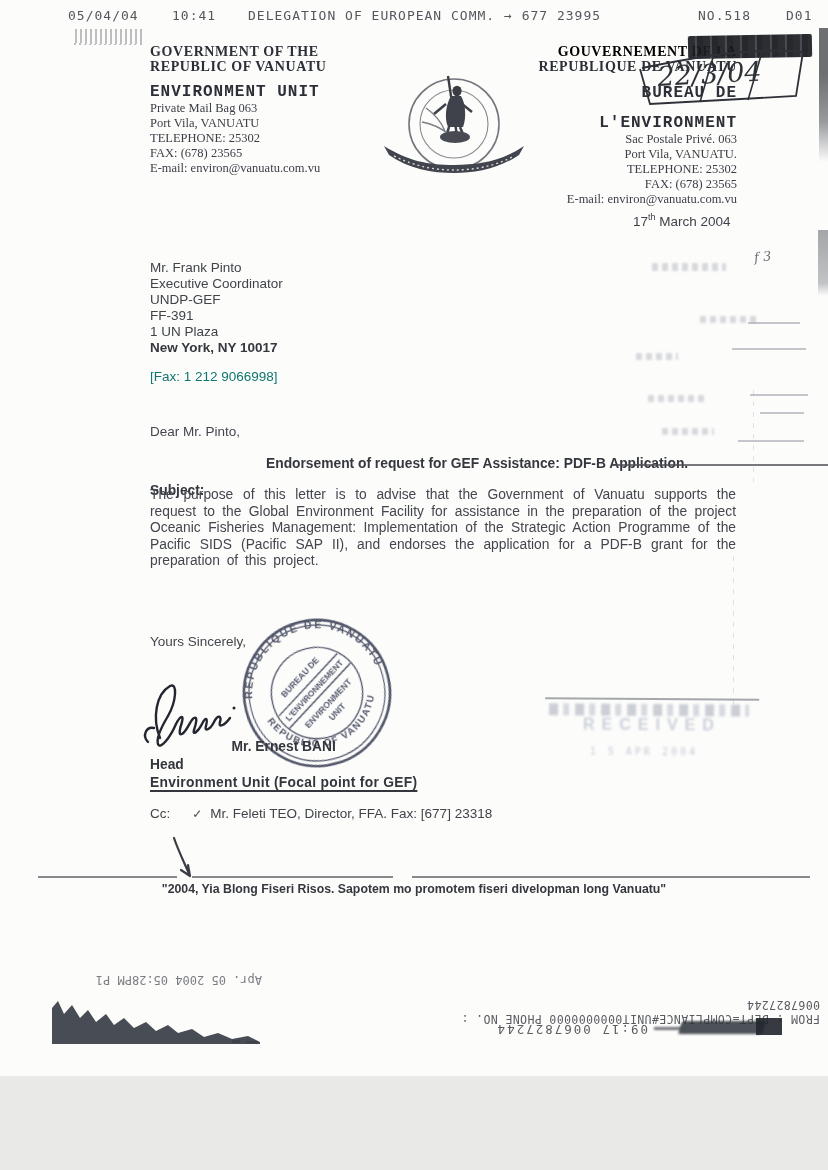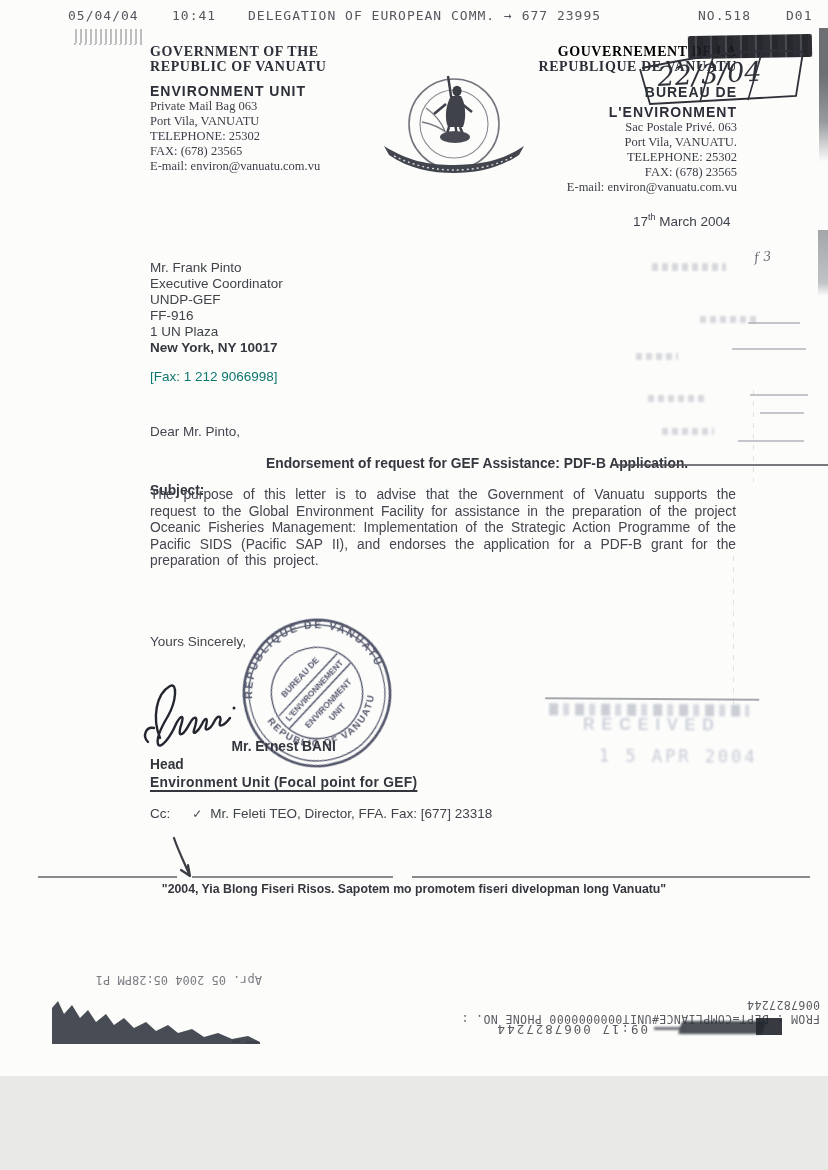--- a/index.html
+++ b/index.html
@@ -8,21 +8,21 @@
   .abs{position:absolute;}
 
   
   .fax-header span{position:absolute;top:8px;font-size:13px;letter-spacing:1px;color:#55575c;
         font-family:"DejaVu Sans Mono",monospace;filter:blur(.2px);}
 
   
   .lh-left{left:150px;top:44px;width:240px;}
   .lh-gov{font-family:"Liberation Serif",serif;font-weight:700;font-size:14px;line-height:15px;
         letter-spacing:.6px;color:#2c2f37;filter:blur(.2px);}
-  .lh-unit{font-family:Liberation Sans, sans-serif;font-weight:700;font-size:14px;letter-spacing:1px;
+  .lh-unit{font-family:Liberation Mono, monospace;font-weight:700;font-size:16px;letter-spacing:1px;
         color:#2c2f37;margin-top:9px;filter:blur(.2px);}
   .lh-line{font-family:"Liberation Serif",serif;font-size:12.5px;line-height:15px;color:#3b3e46;filter:blur(.2px);}
   .lh-right{right:91px;top:44px;width:270px;text-align:right;}
   .lh-right .lh-gov.garbled{filter:blur(.6px) contrast(1.4);color:#14161b;}
   .smear-bar{left:688px;top:35px;width:124px;height:23px;border-radius:2px;opacity:.93;
         background:repeating-linear-gradient(90deg,#1d1f24 0 7px,#3c3f46 7px 9px,#17191d 9px 15px);
         filter:blur(.6px);transform:rotate(-1deg);}
 
   
   .hand-date{left:636px;top:38px;width:180px;height:74px;}
@@ -57,21 +57,21 @@
   .signer .org{font-weight:700;text-decoration:underline;text-underline-offset:3px;
         text-decoration-thickness:1.8px;letter-spacing:.3px;}
 
   
   .received{left:545px;top:698px;width:218px;height:64px;transform:rotate(.4deg);}
   .received .topline{position:absolute;left:0;top:0;width:214px;height:1.5px;background:#8d9199;opacity:.8;}
   .received .blurrow{position:absolute;left:4px;top:6px;width:200px;height:12px;opacity:.38;filter:blur(1.2px);
         background:repeating-linear-gradient(90deg,#7d8599 0 9px,transparent 9px 14px,#9aa2b4 14px 20px,transparent 20px 26px);}
   .received .rcv{position:absolute;left:38px;top:18px;font-size:16px;font-weight:700;letter-spacing:7px;
         color:#8d97ac;opacity:.45;filter:blur(1.1px);}
-  .received .dt{position:absolute;left:54px;top:48px;font-size:17px;letter-spacing:3px;color:#99a1b3;
+  .received .dt{position:absolute;left:45px;top:48px;font-size:10px;letter-spacing:3px;color:#99a1b3;
         opacity:.55;filter:blur(.8px);font-family:"DejaVu Sans Mono",monospace;}
 
   
   .cc-row{left:150px;top:806px;font-size:13.5px;color:#404349;}
   .cc-row .chk{margin:0 8px 0 22px;font-size:12px;color:#4a4d53;}
   .arrow-mark{left:168px;top:836px;}
   .footer-rule{left:38px;top:876px;width:772px;height:1.6px;opacity:.8;
         background:linear-gradient(90deg,#6b6d72 0 18%,transparent 18% 20%,#6b6d72 20% 46%,transparent 46% 48.5%,#6b6d72 48.5% 100%);}
   .footer-quote{left:0;top:882px;width:828px;text-align:center;font-size:12.3px;font-weight:700;
         color:#34373d;filter:blur(.2px);}
@@ -140,21 +140,21 @@
     <ellipse cx="79" cy="63" rx="15" ry="6" fill="#474a52"></ellipse>
     <path d="M50,34 q13,9 19,23 M46,48 q15,3 25,11" fill="none" stroke="#5b5e66" stroke-width="1.4" opacity=".8"></path>
     <path d="M8,72 C32,87 52,91 78,91 C104,91 126,87 148,72 L143,81 C122,95 100,99 78,99 C56,99 33,95 13,81 Z" fill="#42454e"></path>
     <path d="M18,82 C40,93 60,96 78,96 C96,96 118,93 138,82" fill="none" stroke="#e8e8e6" stroke-width="1.4" stroke-dasharray="2,3" opacity=".9"></path>
   </svg>
 
   <div class="abs lh-right">
     <div class="lh-gov garbled">GOUVERNEMENT DE LA</div>
     <div class="lh-gov">REPUBLIQUE DE VANUATU</div>
     <div class="lh-unit" style="margin-top:10px">BUREAU DE</div>
-    <div class="lh-unit" style="margin-top:4px">L'ENVIRONMENT</div>
+    <div class="lh-unit" style="margin-top:12px">L'ENVIRONMENT</div>
     <div class="lh-line">Sac Postale Privé. 063</div>
     <div class="lh-line">Port Vila, VANUATU.</div>
     <div class="lh-line">TELEPHONE: 25302</div>
     <div class="lh-line">FAX: (678) 23565</div>
     <div class="lh-line">E-mail: environ@vanuatu.com.vu</div>
   </div>
   <div class="abs smear-bar"></div>
 
   <svg class="abs hand-date" viewBox="0 0 180 74">
     <path d="M6,30 C44,22 120,8 166,14" fill="none" stroke="#2e3138" stroke-width="2"></path>
@@ -163,21 +163,21 @@
     <text x="22" y="48" transform="rotate(-3 22 48)">22/3/04</text>
   </svg>
 
   <div class="abs date-line"><span>17</span><sup>th</sup><span> March 2004</span></div>
   <div class="abs hand-mark">f 3</div>
 
   <div class="abs recipient">
     <div>Mr. Frank Pinto</div>
     <div>Executive Coordinator</div>
     <div>UNDP-GEF</div>
-    <div>FF-916</div>
+    <div>FF-391</div>
     <div>1 UN Plaza</div>
     <div class="bold">New York, NY 10017</div>
   </div>
   <div class="abs faxnum">[Fax:    1 212 9066998]</div>
 
   <div class="abs ghost" style="left:652px;top:263px;width:74px;height:8px"></div>
   <div class="abs ghost" style="left:700px;top:316px;width:56px;height:7px"></div>
   <div class="abs ghost" style="left:636px;top:353px;width:42px;height:7px"></div>
   <div class="abs ghost" style="left:648px;top:395px;width:58px;height:7px"></div>
   <div class="abs ghost" style="left:662px;top:428px;width:52px;height:7px"></div>

